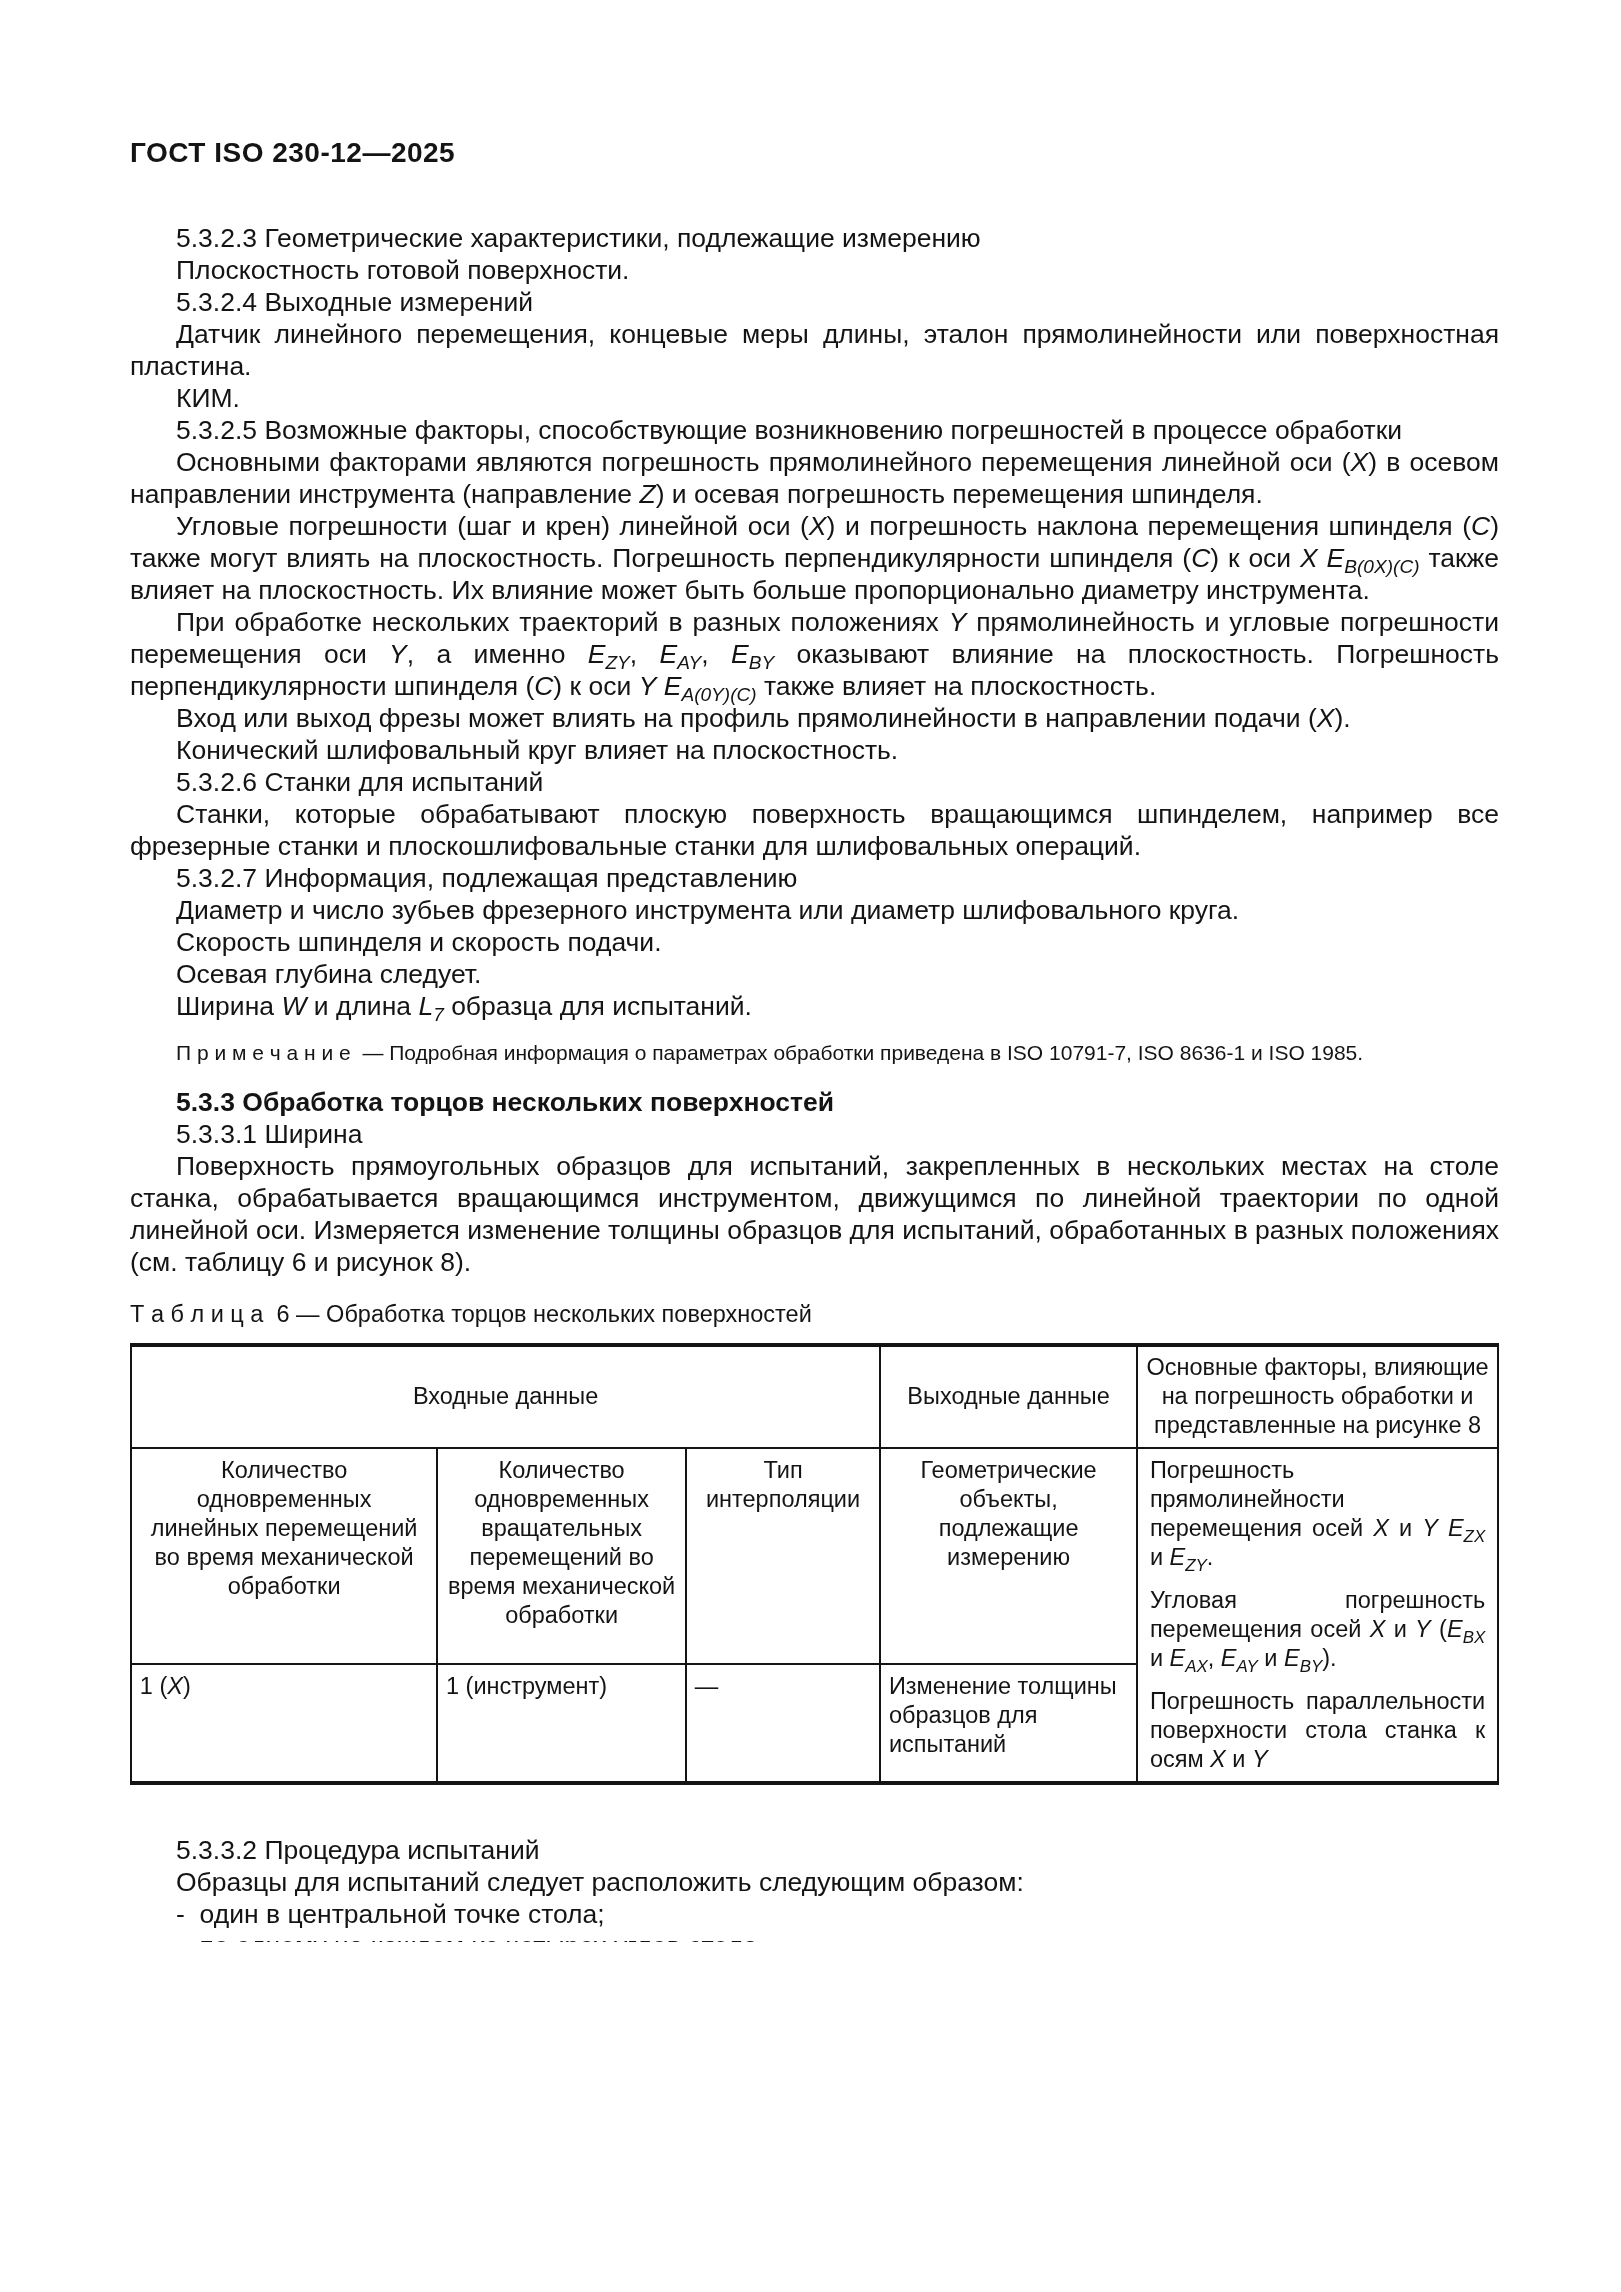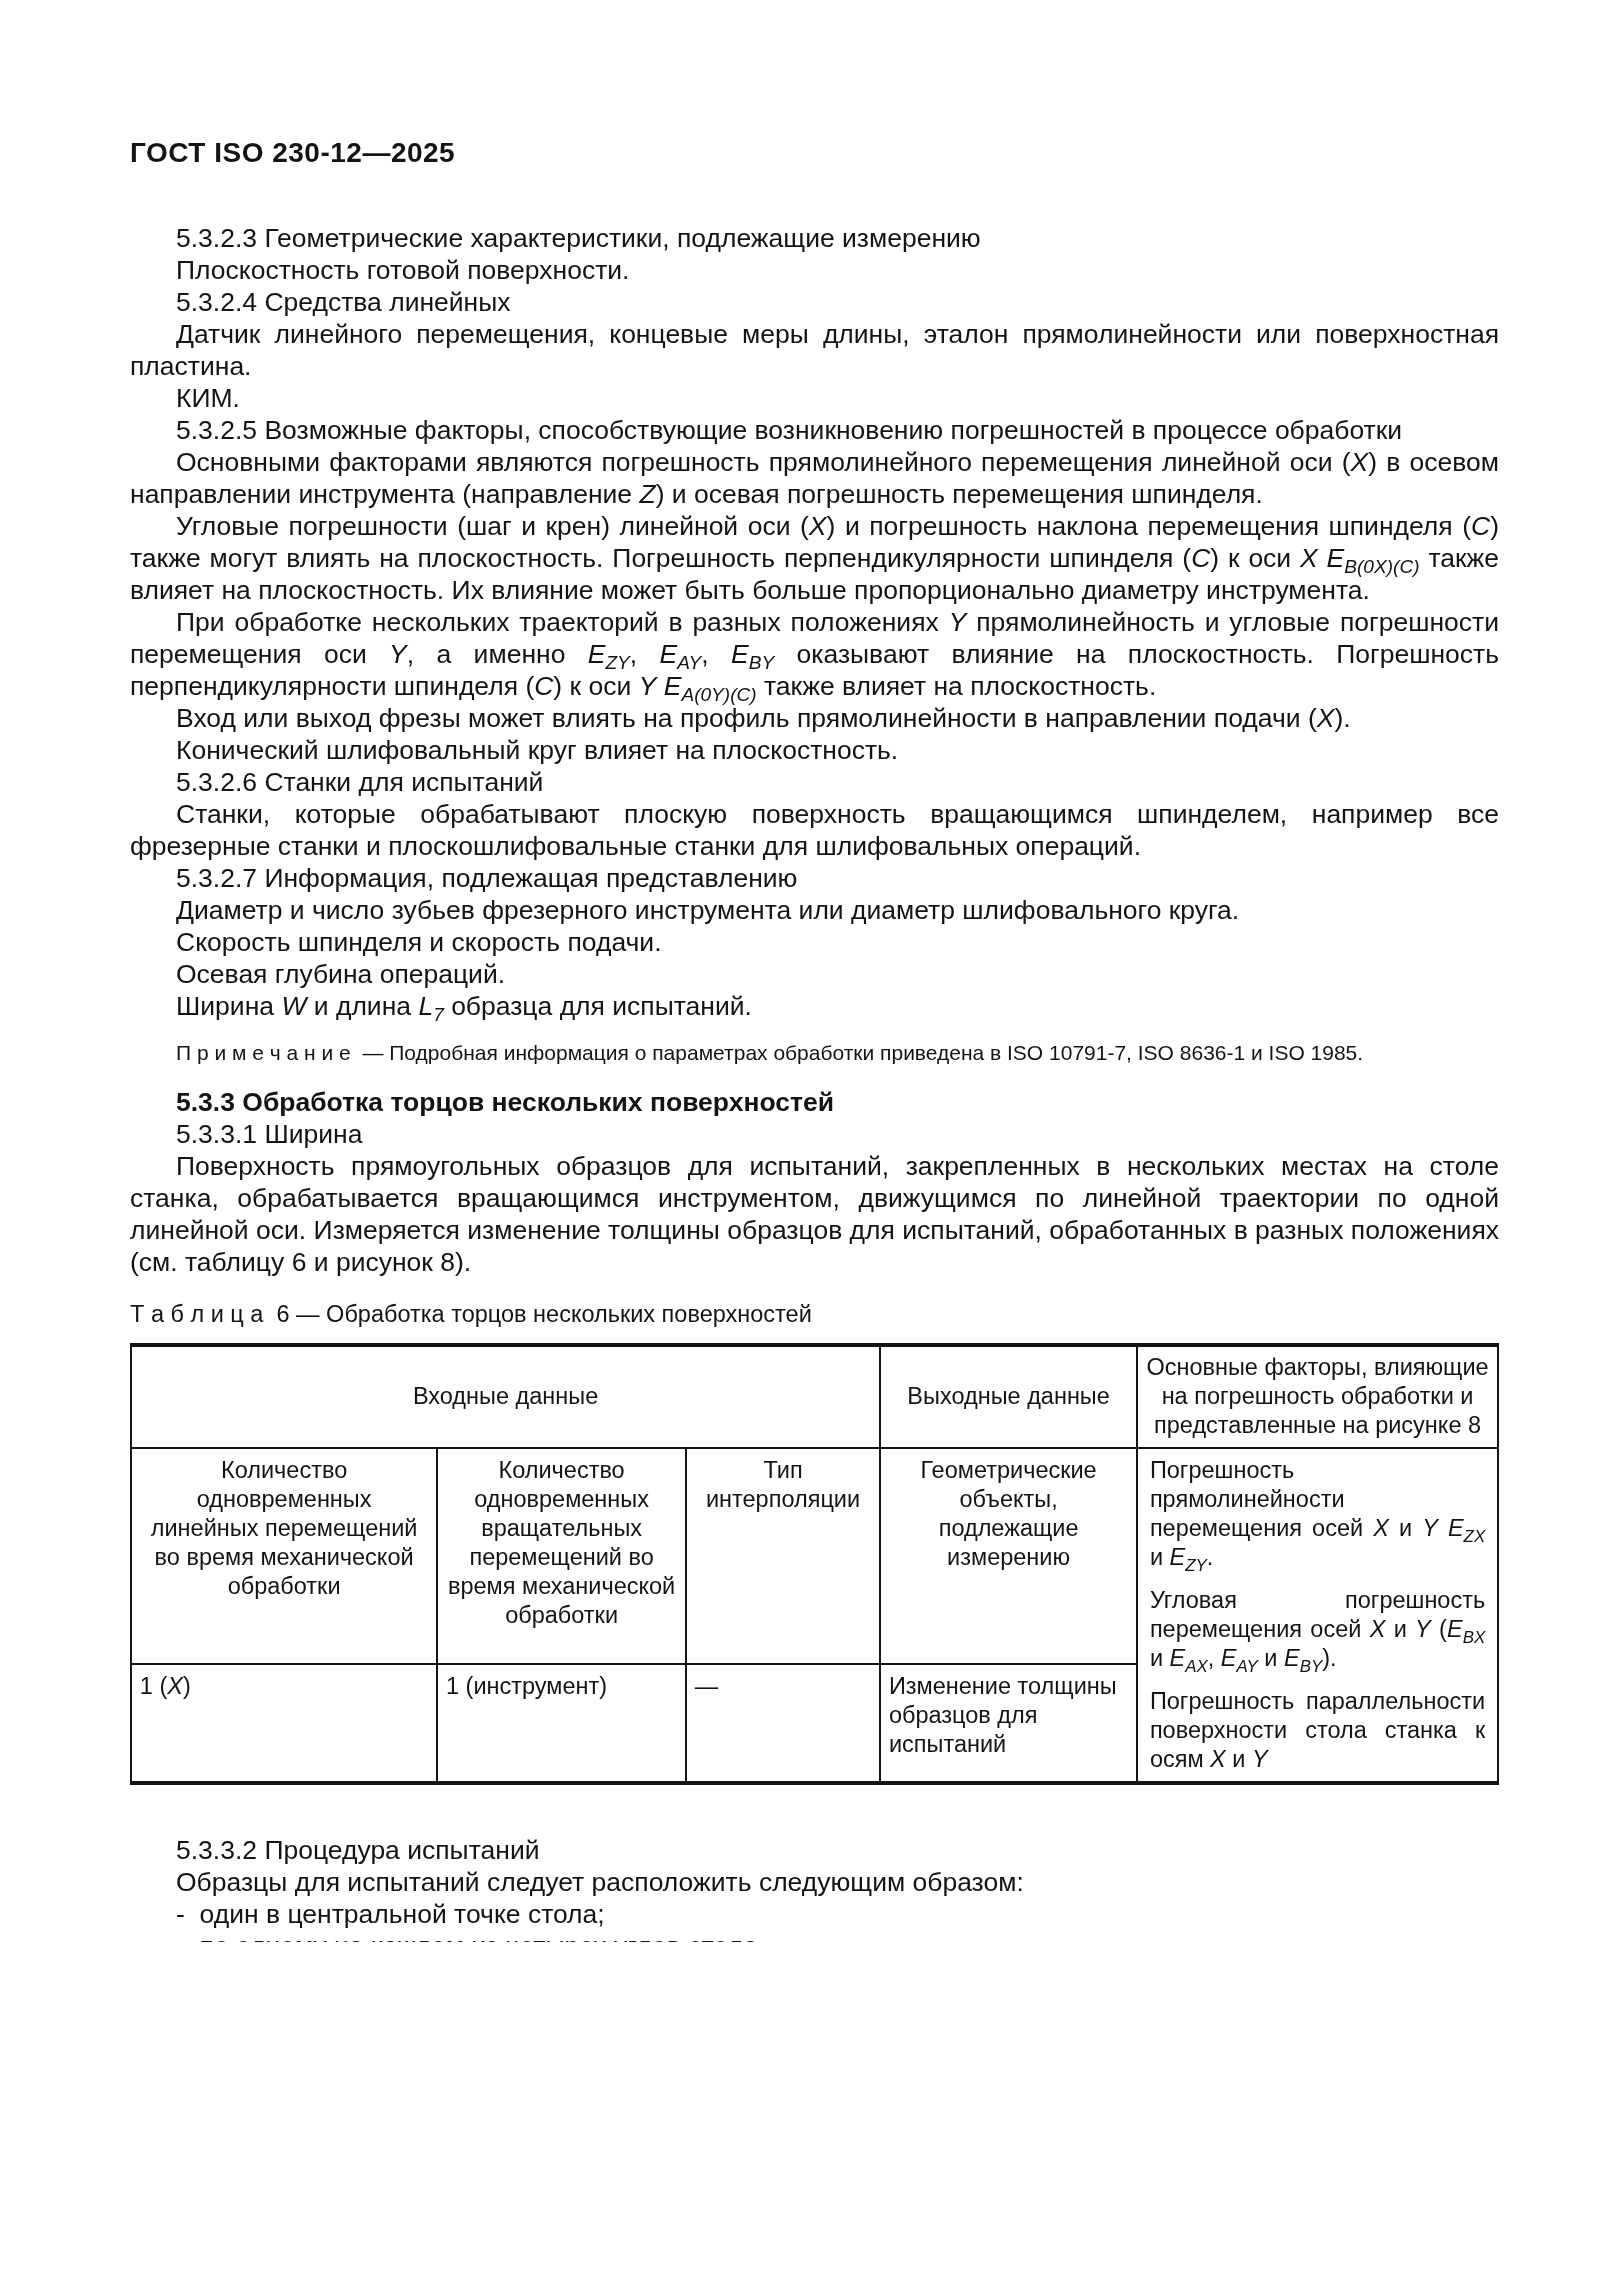--- a/index.html
+++ b/index.html
@@ -81,35 +81,35 @@
 </head>
 <body>
 
 <div class="page">
 
   <div class="doc-header">ГОСТ ISO 230-12—2025</div>
 
   <div class="body-section">
       <p class="par body indent"><span>5.3.2.3 Геометрические характеристики, подлежащие измерению</span></p>
       <p class="par body indent"><span>Плоскостность готовой поверхности.</span></p>
-      <p class="par body indent"><span>5.3.2.4 Средства линейных</span></p>
+      <p class="par body indent"><span>5.3.2.4 Выходные измерений</span></p>
       <p class="par body indent"><span>Датчик линейного перемещения, концевые меры длины, эталон прямолинейности или поверхностная пластина.</span></p>
       <p class="par body indent"><span>КИМ.</span></p>
       <p class="par body indent"><span>5.3.2.5 Возможные факторы, способствующие возникновению погрешностей в процессе обработки</span></p>
       <p class="par body indent"><span>Основными факторами являются погрешность прямолинейного перемещения линейной оси (</span><span class="i">X</span><span>) в осевом направлении инструмента (направление </span><span class="i">Z</span><span>) и осевая погрешность перемещения шпинделя.</span></p>
       <p class="par body indent"><span>Угловые погрешности (шаг и крен) линейной оси (</span><span class="i">X</span><span>) и погрешность наклона перемещения шпинделя (</span><span class="i">C</span><span>) также могут влиять на плоскостность. Погрешность перпендикулярности шпинделя (</span><span class="i">C</span><span>) к оси </span><span class="i">X</span><span> </span><span class="i">E</span><sub class="isub">B(0X)(C)</sub><span> также влияет на плоскостность. Их влияние может быть больше пропорционально диаметру инструмента.</span></p>
       <p class="par body indent"><span>При обработке нескольких траекторий в разных положениях </span><span class="i">Y</span><span> прямолинейность и угловые погрешности перемещения оси </span><span class="i">Y</span><span>, а именно </span><span class="i">E</span><sub class="isub">ZY</sub><span>, </span><span class="i">E</span><sub class="isub">AY</sub><span>, </span><span class="i">E</span><sub class="isub">BY</sub><span> оказывают влияние на плоскостность. Погрешность перпендикулярности шпинделя (</span><span class="i">C</span><span>) к оси </span><span class="i">Y</span><span> </span><span class="i">E</span><sub class="isub">A(0Y)(C)</sub><span> также влияет на плоскостность.</span></p>
       <p class="par body indent"><span>Вход или выход фрезы может влиять на профиль прямолинейности в направлении подачи (</span><span class="i">X</span><span>).</span></p>
       <p class="par body indent"><span>Конический шлифовальный круг влияет на плоскостность.</span></p>
       <p class="par body indent"><span>5.3.2.6 Станки для испытаний</span></p>
       <p class="par body indent"><span>Станки, которые обрабатывают плоскую поверхность вращающимся шпинделем, например все фрезерные станки и плоскошлифовальные станки для шлифовальных операций.</span></p>
       <p class="par body indent"><span>5.3.2.7 Информация, подлежащая представлению</span></p>
       <p class="par body indent"><span>Диаметр и число зубьев фрезерного инструмента или диаметр шлифовального круга.</span></p>
       <p class="par body indent"><span>Скорость шпинделя и скорость подачи.</span></p>
-      <p class="par body indent"><span>Осевая глубина операций.</span></p>
+      <p class="par body indent"><span>Осевая глубина следует.</span></p>
       <p class="par body indent"><span>Ширина </span><span class="i">W</span><span> и длина </span><span class="i">L</span><sub class="isub">7</sub><span> образца для испытаний.</span></p>
       <p class="par note indent"><span>П р и м е ч а н и е&nbsp; — Подробная информация о параметрах обработки приведена в ISO 10791-7, ISO 8636-1 и ISO 1985.</span></p>
       <p class="par heading indent"><span>5.3.3 Обработка торцов нескольких поверхностей</span></p>
       <p class="par body indent"><span>5.3.3.1 Ширина</span></p>
       <p class="par body indent"><span>Поверхность прямоугольных образцов для испытаний, закрепленных в нескольких местах на столе станка, обрабатывается вращающимся инструментом, движущимся по линейной траектории по одной линейной оси. Измеряется изменение толщины образцов для испытаний, обработанных в разных положениях (см. таблицу 6 и рисунок 8).</span></p>
     </div>
 
   <div class="table-caption">Т а б л и ц а&nbsp;&nbsp;6 — Обработка торцов нескольких поверхностей</div>
 
   <table class="t6">

